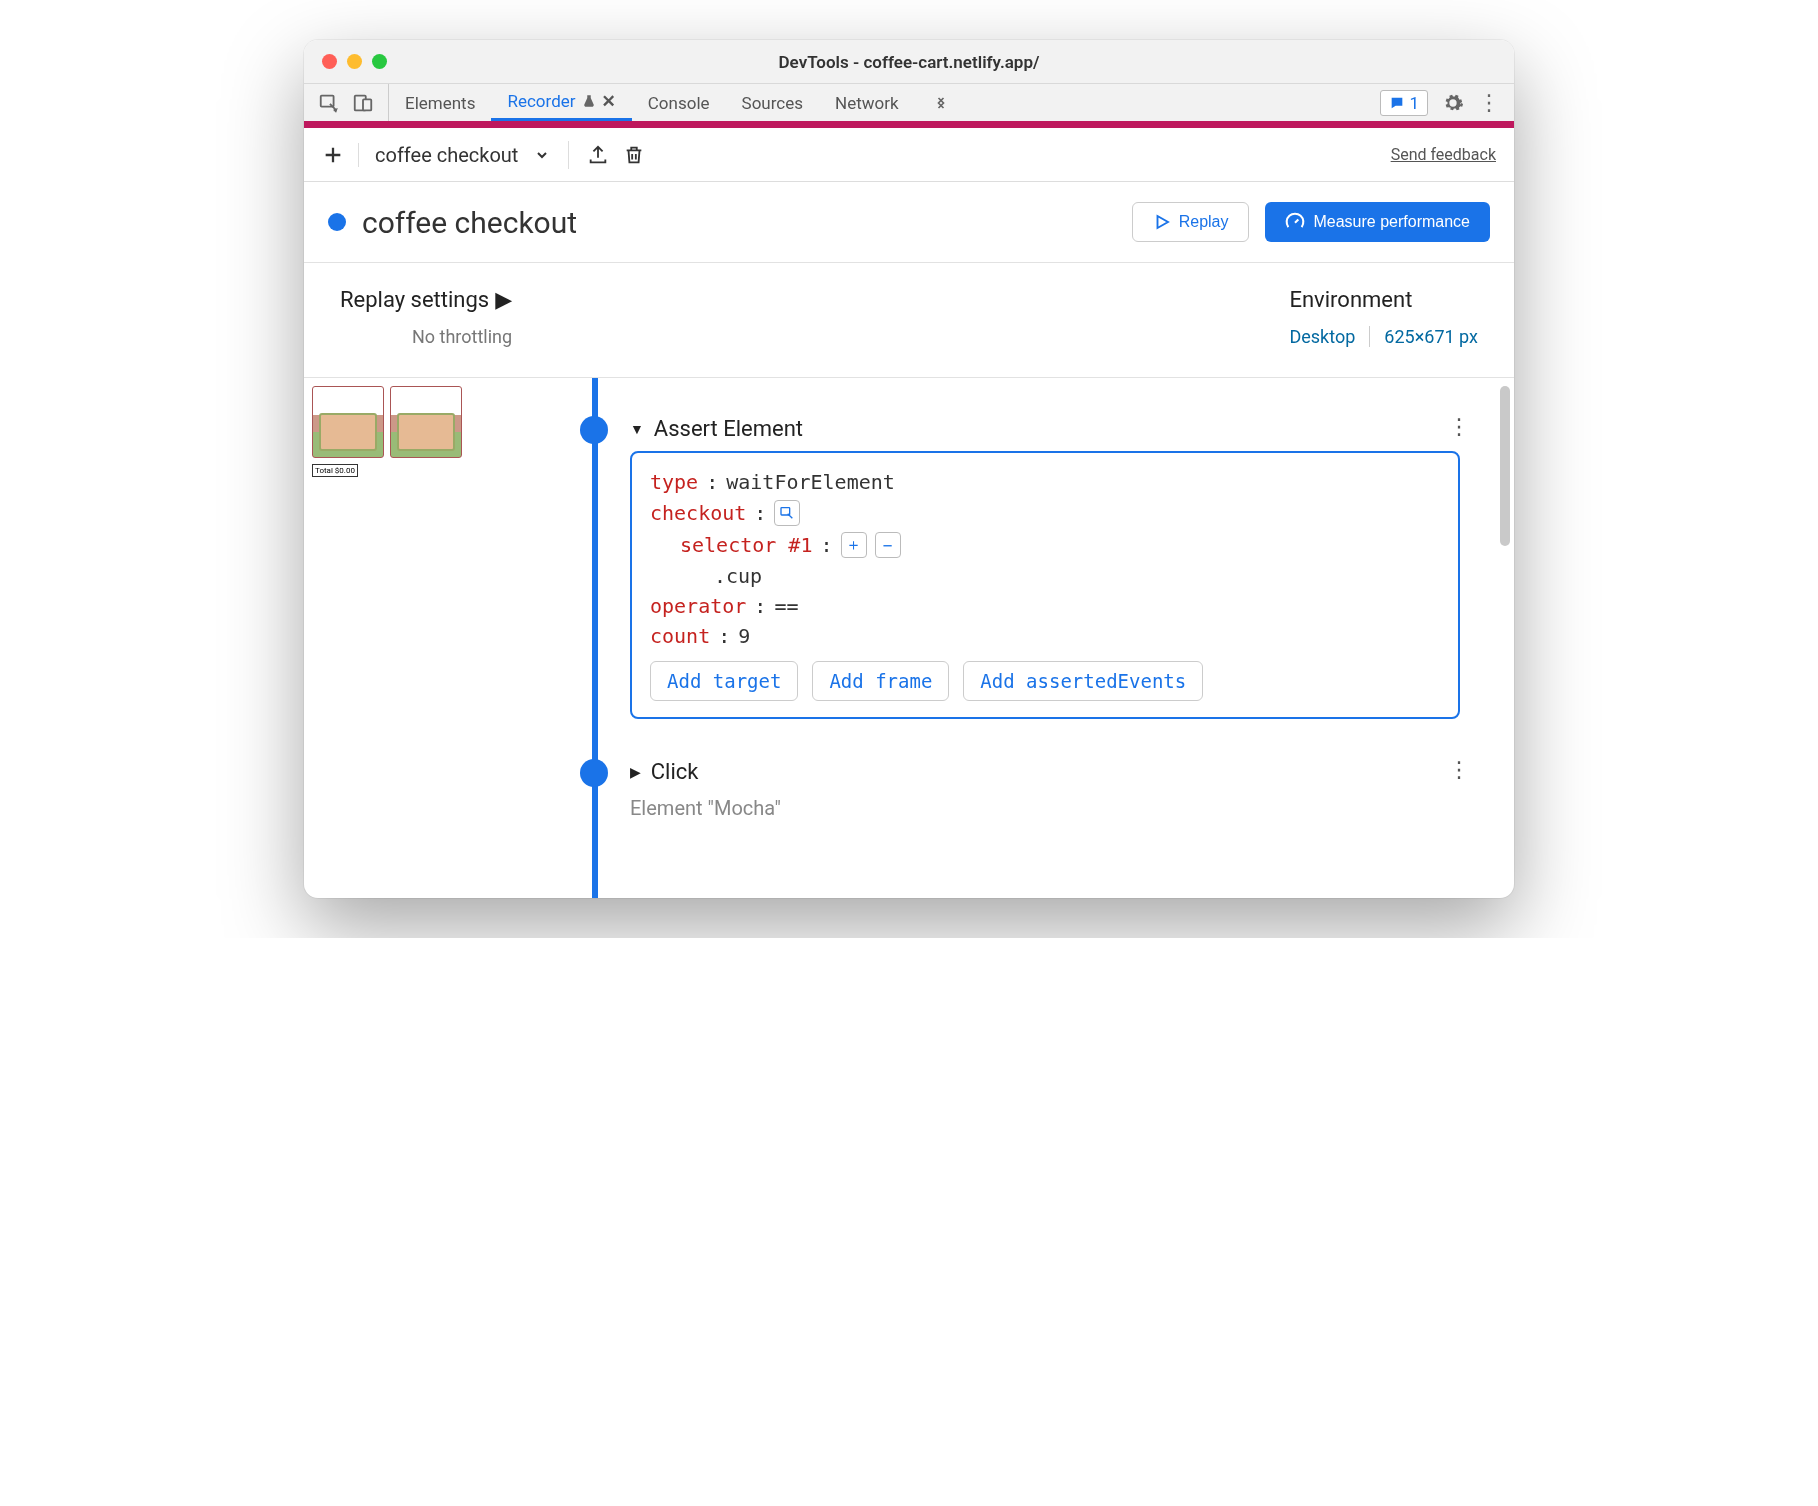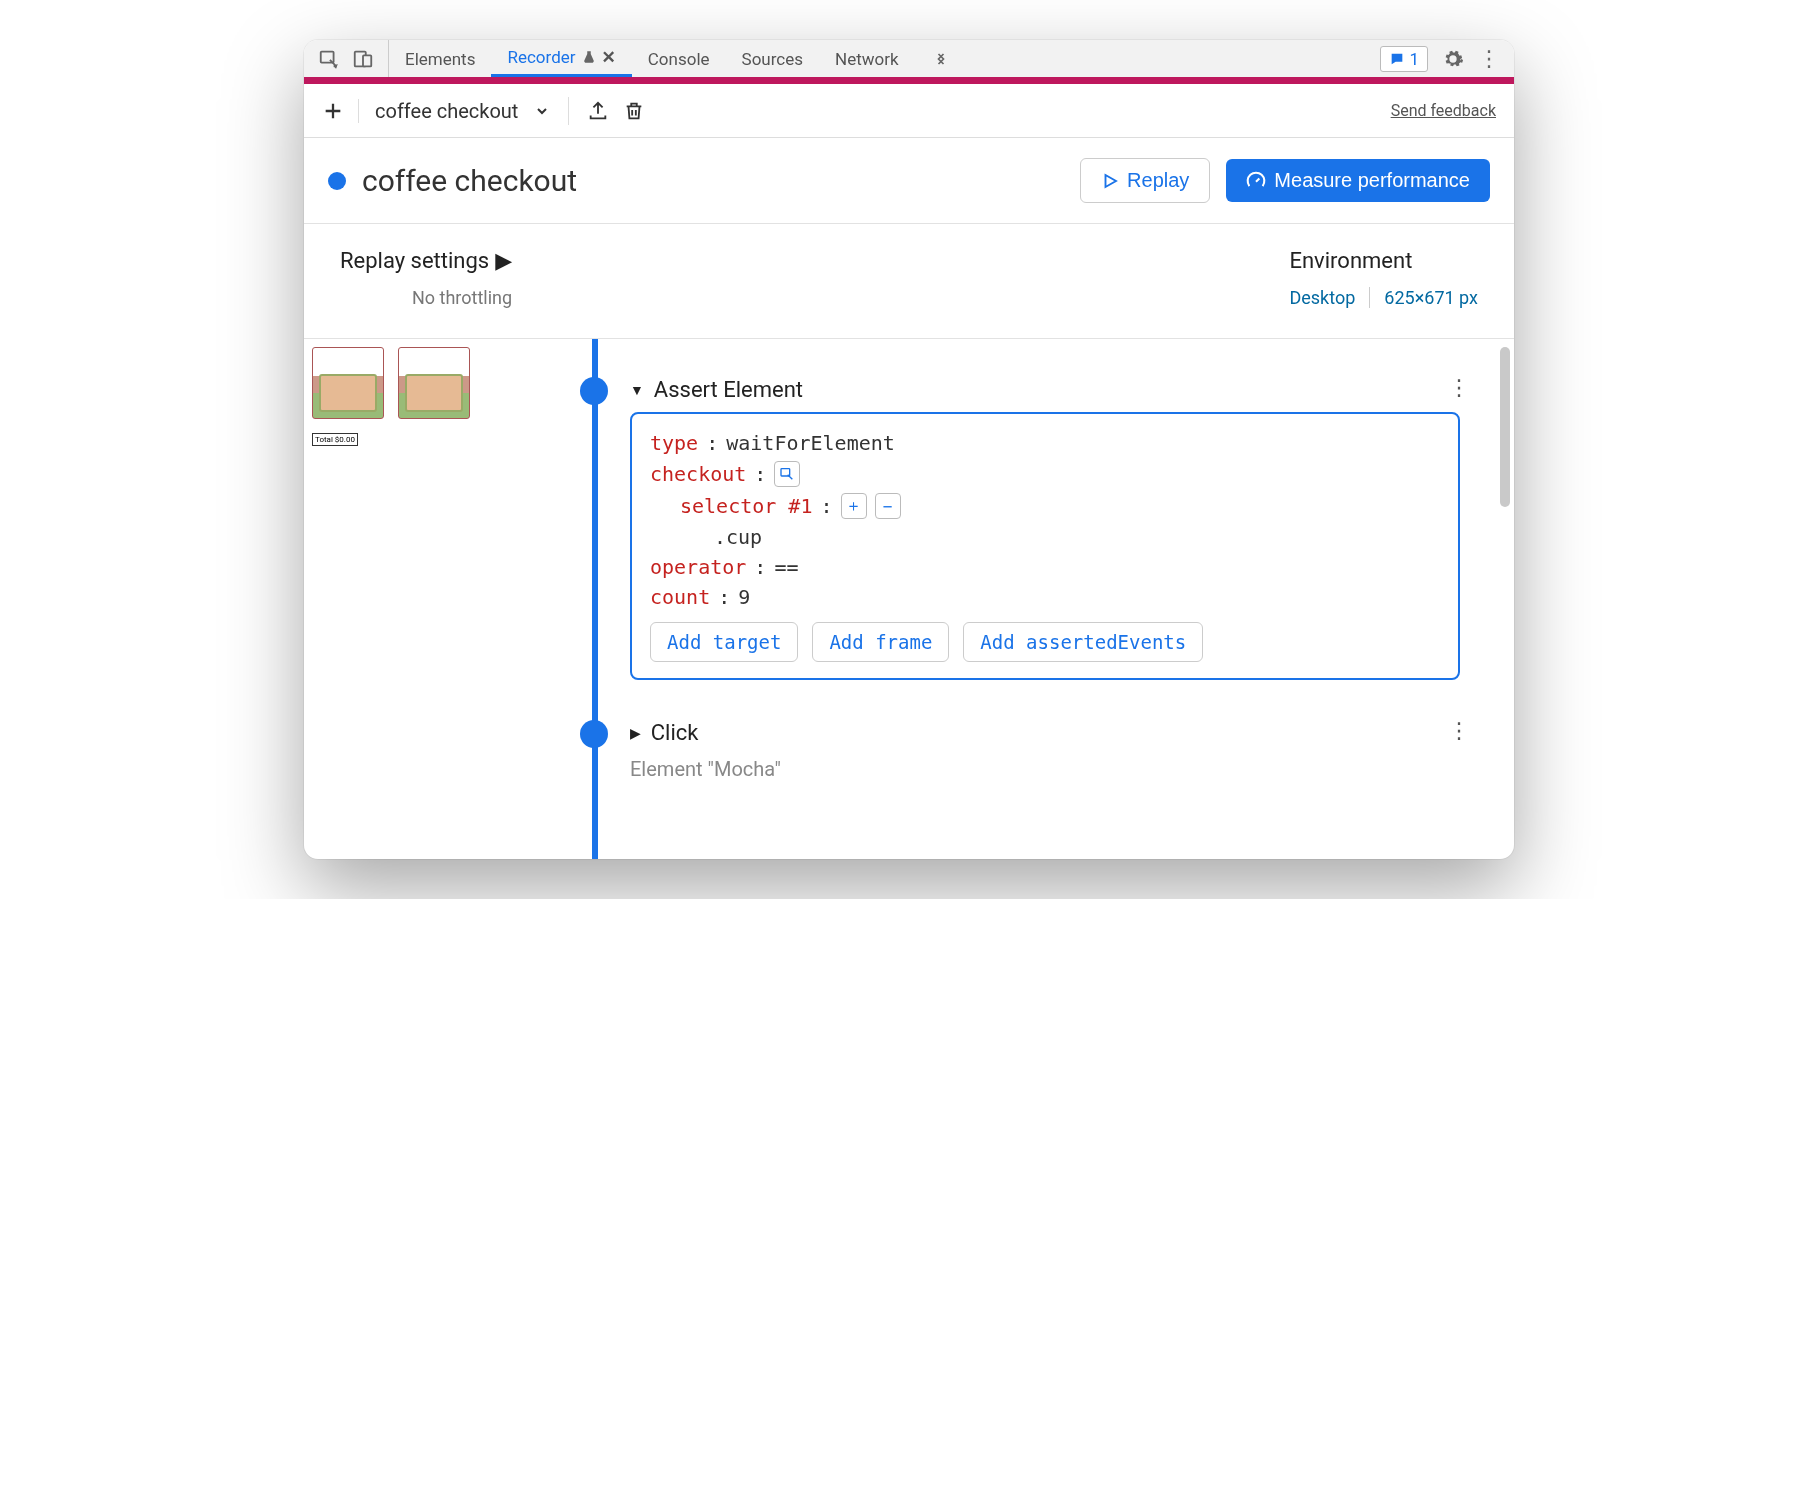--- a/index.html
+++ b/index.html
@@ -73,39 +73,39 @@
   .feedback { color: #555; text-decoration: underline; font-size: 16px; }
   
   .header {
     display: flex; align-items: center; padding: 20px 24px;
     gap: 16px; border-bottom: 1px solid #e2e2e2;
   }
   .header .bluedot { width: 18px; height: 18px; border-radius: 50%; background: #1a73e8; }
   .header h1 { font-size: 30px; font-weight: 400; color: #333; flex: 1; }
   .btn {
     display: inline-flex; align-items: center; gap: 8px;
-    border-radius: 6px; font-size: 20px; padding: 10px 20px; cursor: pointer;
+    border-radius: 6px; font-size: 16px; padding: 10px 20px; cursor: pointer;
   }
   .btn.outline { border: 1px solid #ccc; color: #1a73e8; background: #fff; }
   .btn.primary { background: #1a73e8; color: #fff; border: none; }
   
   .settings {
     display: flex; justify-content: space-between;
     padding: 24px 36px 30px; border-bottom: 1px solid #e2e2e2; text-align: right;
   }
   .settings-left h3, .settings-right h3 { font-size: 22px; font-weight: 400; color: #222; display:flex; align-items:center; gap:6px;}
   .settings-left p { color: #777; font-size: 18px; margin-top: 14px; }
   .settings-right .env-row { color: #0369a1; font-size: 18px; margin-top: 14px; display:flex; gap:14px;}
   .settings-right .env-row .sep { border-left: 1px solid #ccc; padding-left: 14px; }
   
   .body {
     display: flex; position: relative; height: 520px; overflow: hidden;
   }
   .thumbs {
-    width: 176px; padding: 8px; display: flex; gap: 14px; flex-wrap: wrap; align-content: flex-start;
+    width: 176px; padding: 8px; display: flex; gap: 6px; flex-wrap: wrap; align-content: flex-start;
   }
   .thumb { width: 72px; height: 72px; border: 1px solid #a55; border-radius: 3px; background: linear-gradient(#fff 40%, #c98 40% 65%, #9b7 65%); position: relative; }
   .thumb::after { content: ""; position: absolute; left: 6px; right: 6px; bottom: 6px; top: 26px; border-radius: 3px; background: #e6ba94; border: 2px solid #9a6; }
   .timeline {
     flex: 1; position: relative; padding-right: 14px;
   }
   .vline {
     position: absolute; left: 112px; top: 0; bottom: 0; width: 6px; background: #1a73e8;
   }
   .step {
@@ -141,20 +141,28 @@
     position: absolute; right: 4px; top: 8px; width: 10px; height: 160px;
     background: #c9c9c9; border-radius: 5px;
   }
   svg { display: block; }
 </style>
 </head>
 <body>
 
 <div class="window">
 
+  <div class="titlebar">
+    <div class="traffic">
+      <div class="dot red"></div>
+      <div class="dot yellow"></div>
+      <div class="dot green"></div>
+    </div>
+    <div class="titlebar-title">DevTools - coffee-cart.netlify.app/</div>
+  </div>
 
   <div class="tabbar">
     <div class="tb-left">
       <span>
         <svg width="22" height="22" viewBox="0 0 24 24" fill="none" stroke="#666" stroke-width="2">
             <rect x="3" y="4" width="14" height="12" rx="1"></rect>
             <path d="M13 13l7 7M17 20l3-1-1 3"></path>
           </svg>
       </span>
       <span>

